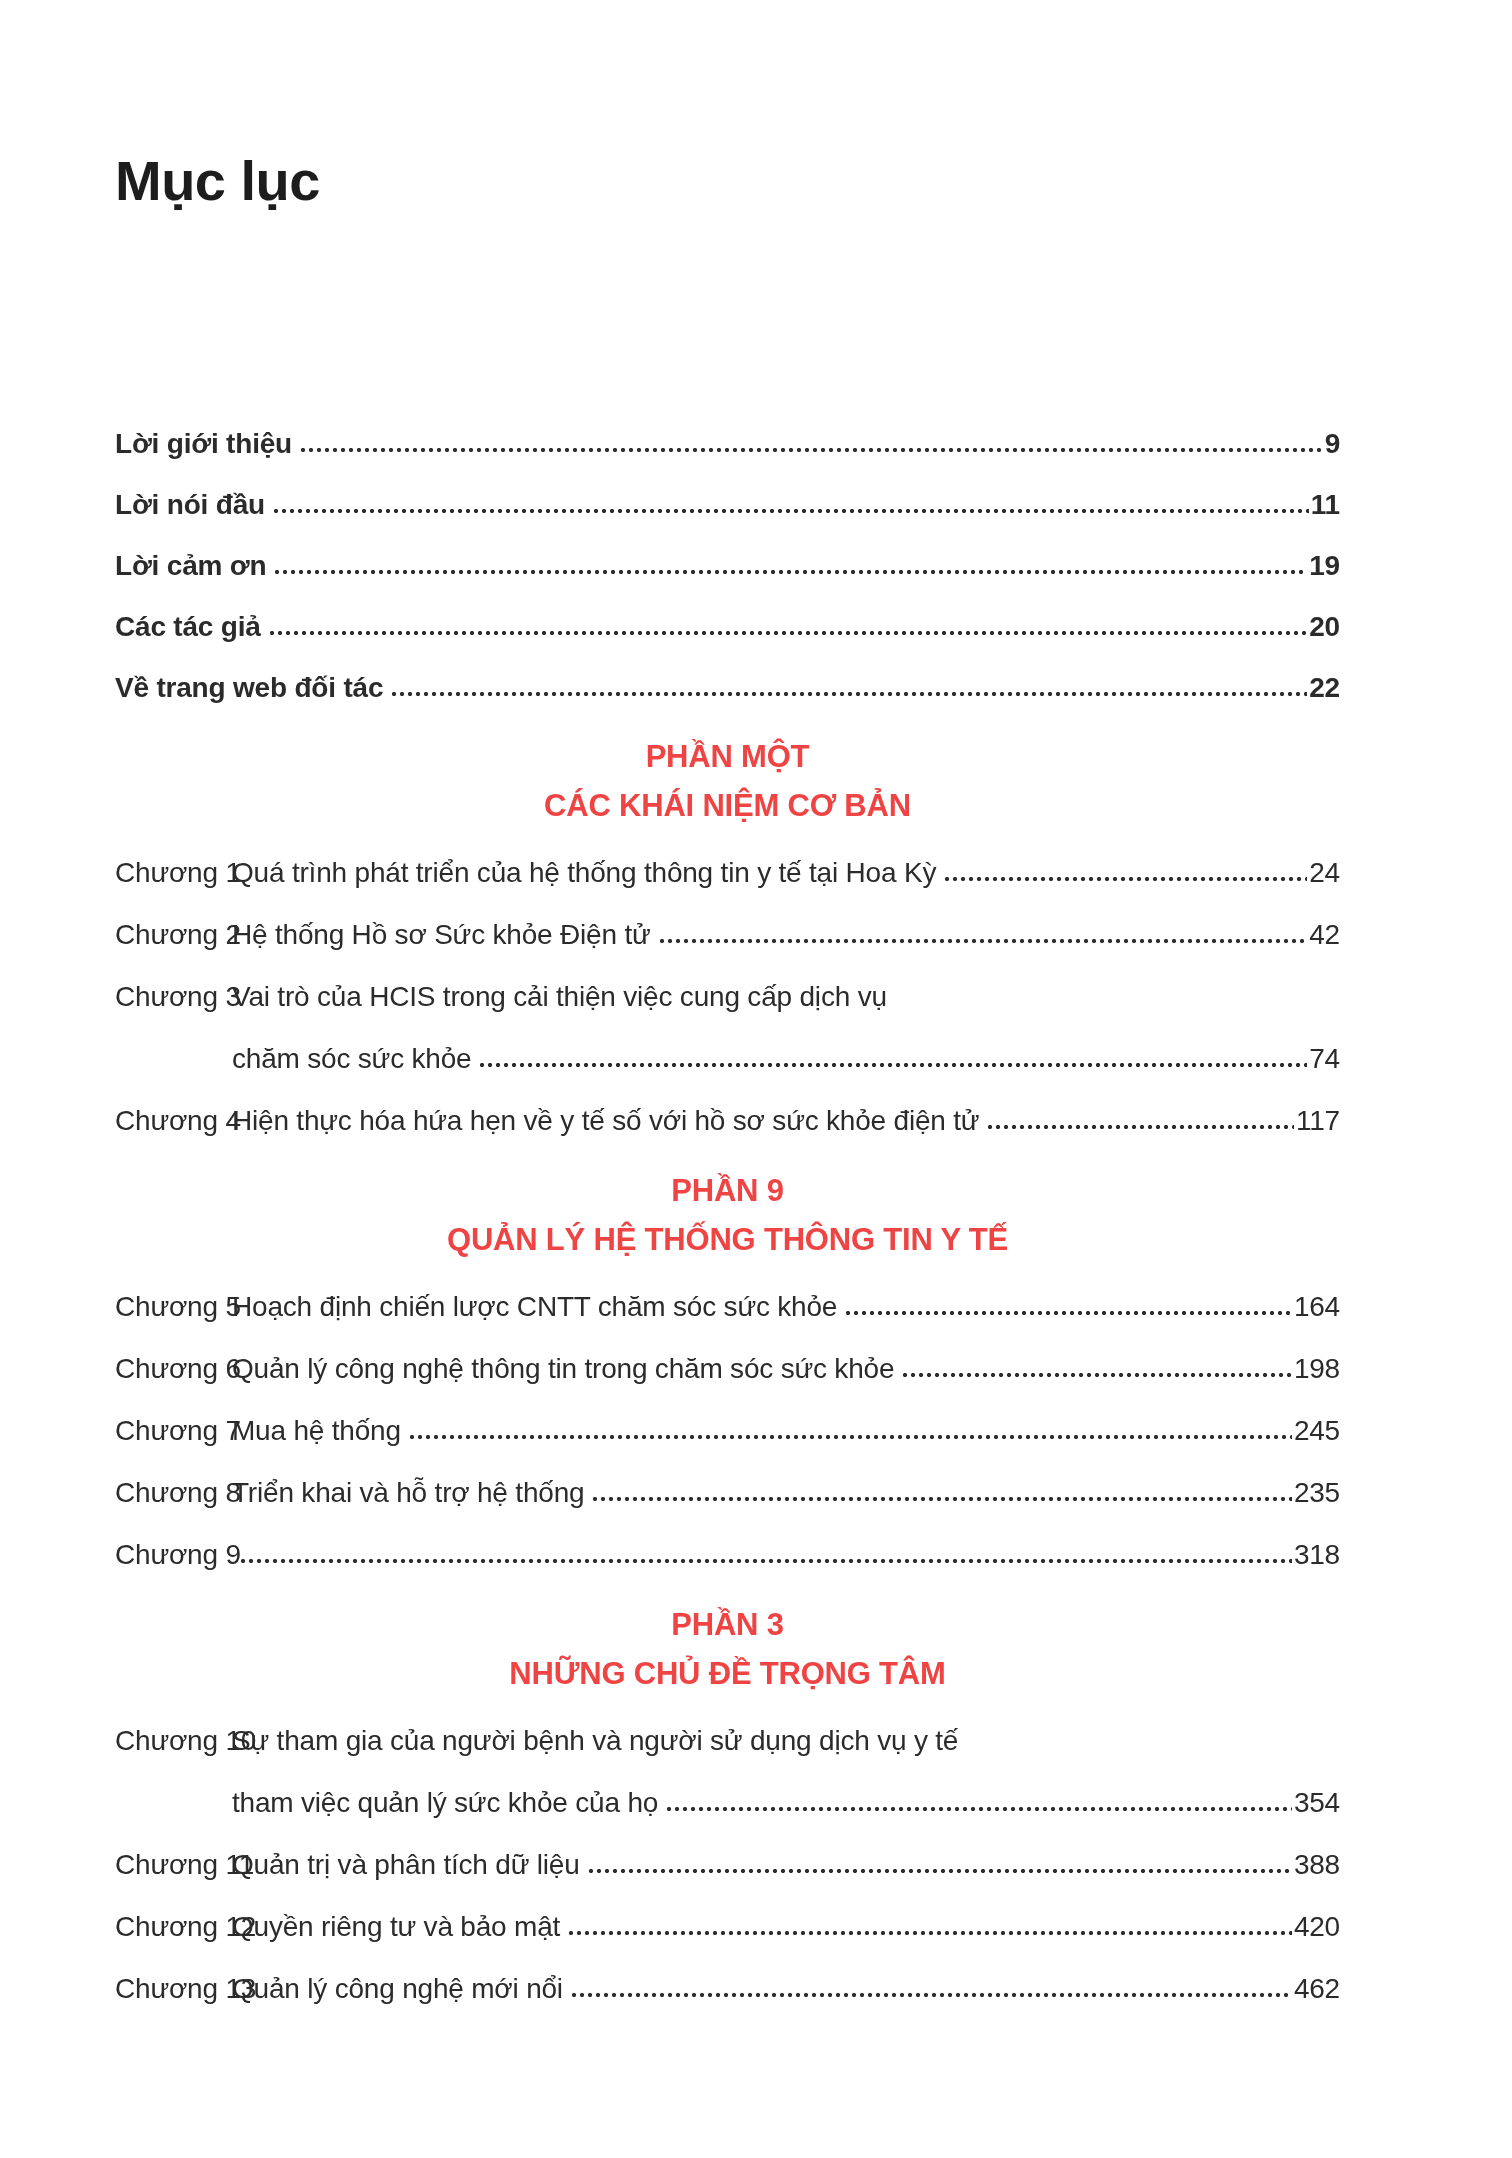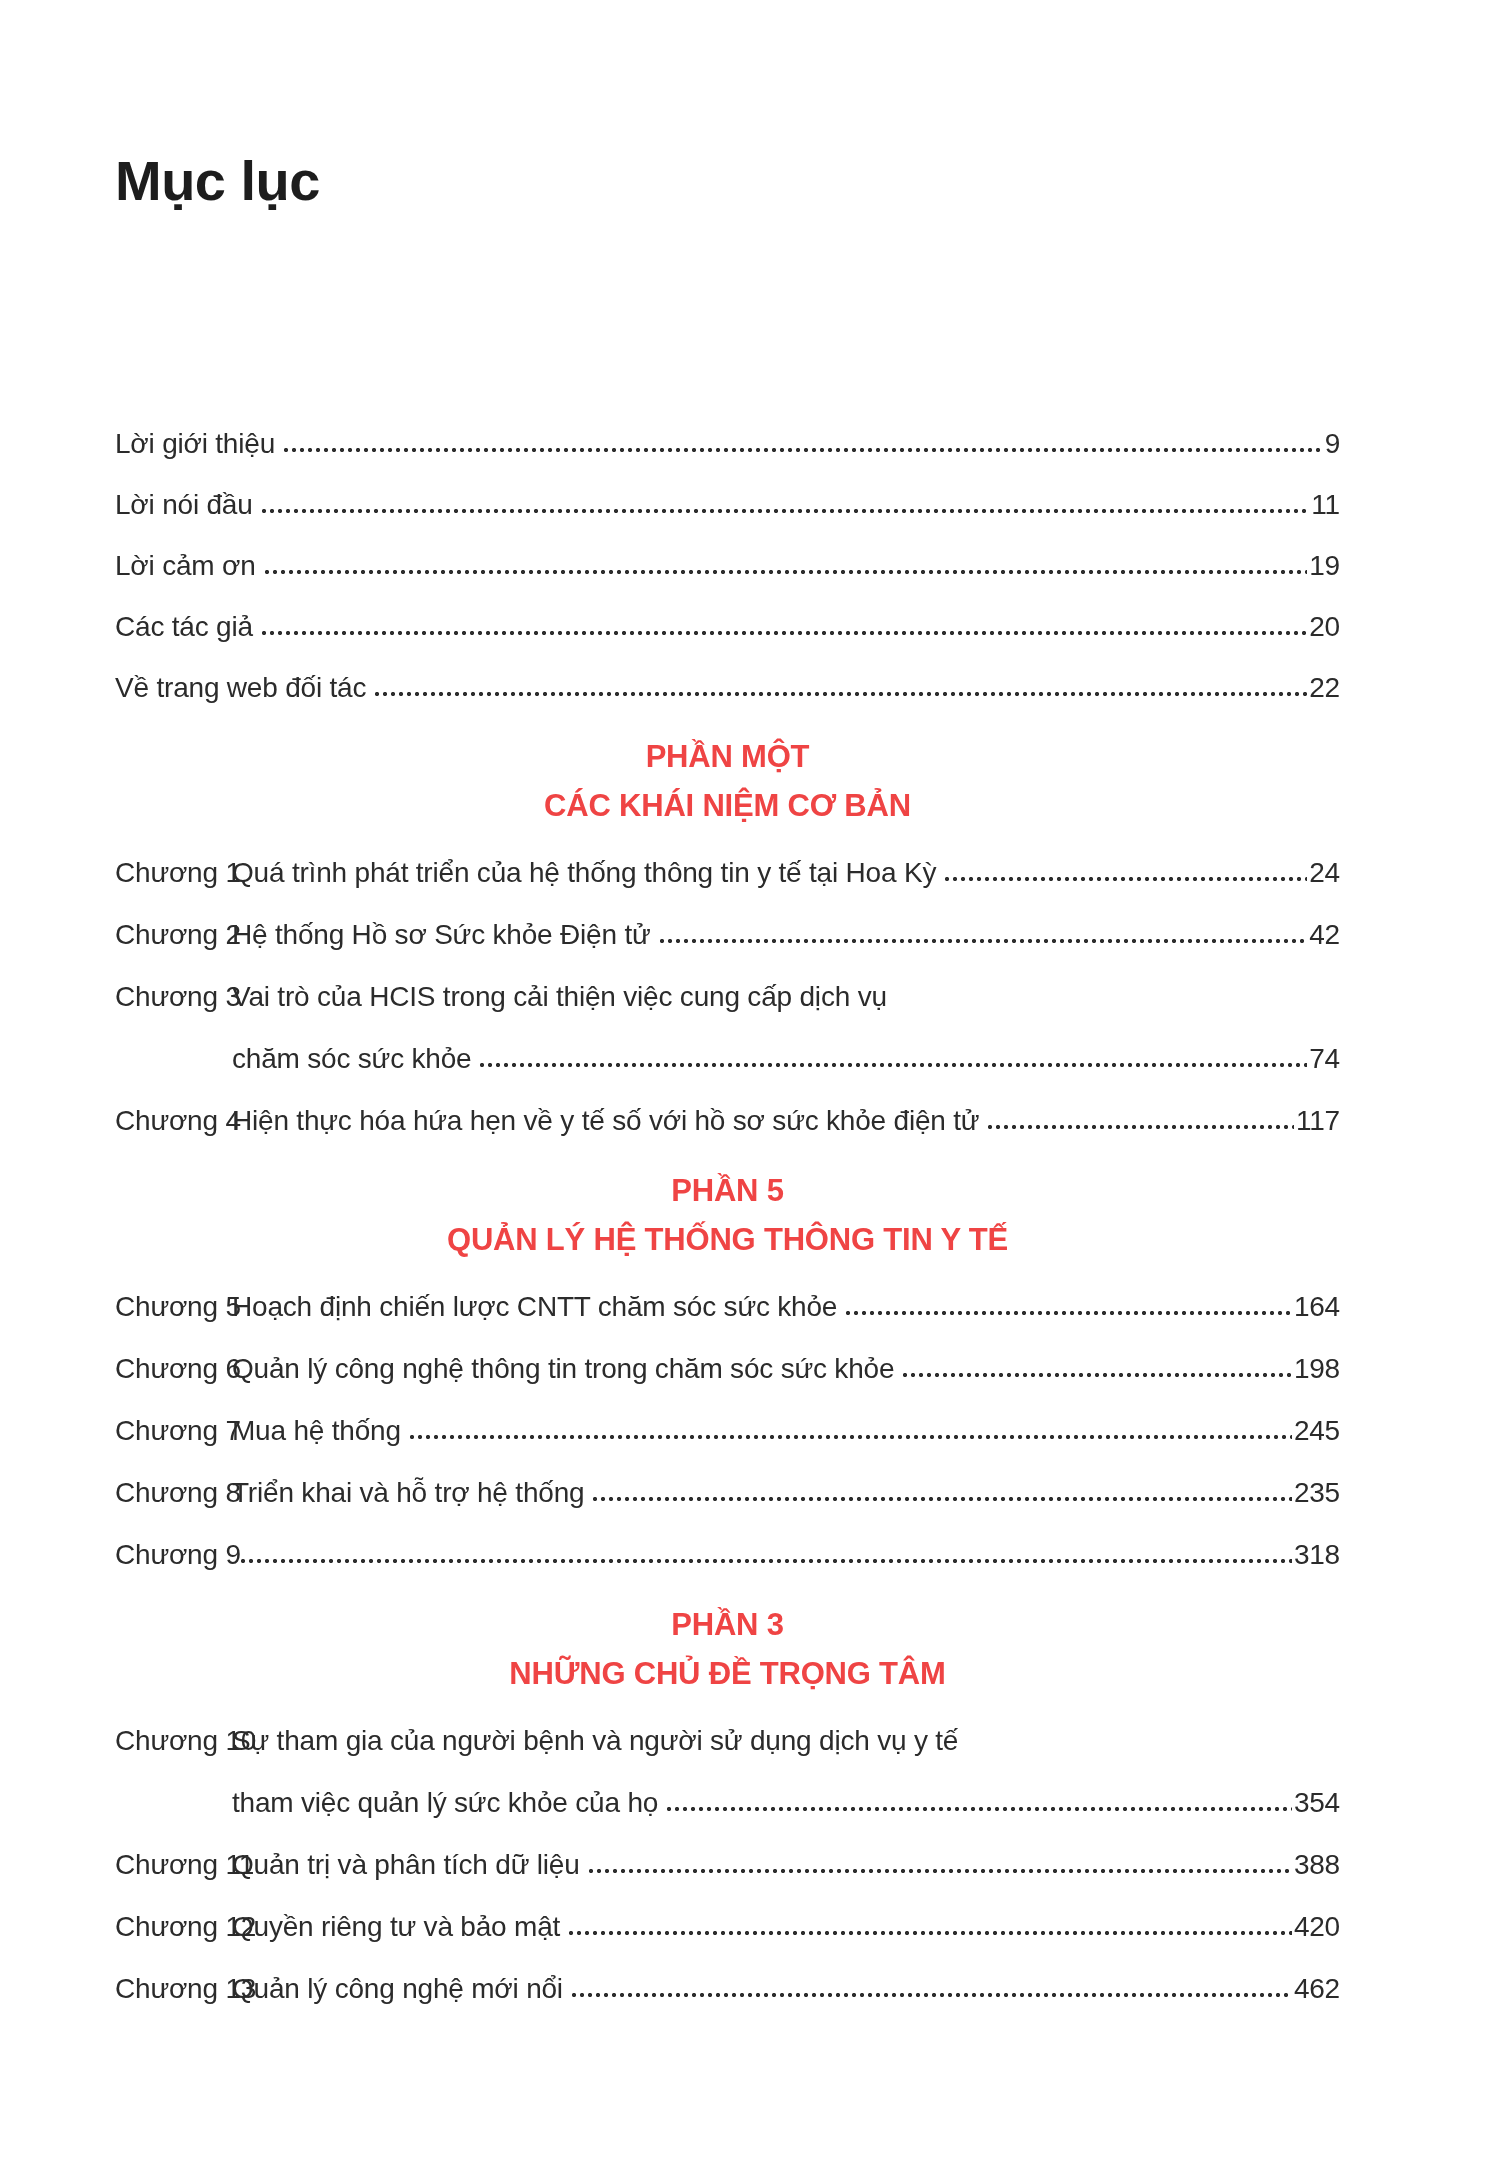--- a/index.html
+++ b/index.html
@@ -18,21 +18,21 @@
     padding: 150px 172px 40px 115px; 
   }
   .toc-title {
     font-size: 56px;
     line-height: 62px;
     font-weight: 700;
     color: #1d1d1d;
     letter-spacing: -0.5px;
     margin: 0;
   }
-  .front-list { margin-top: 215px; }
+  .front-list { margin-top: 215px; font-weight: bold; }
 
   .line {
     display: flex;
     align-items: baseline;
     font-size: 28px;
     line-height: 34px;
     letter-spacing: -0.2px;
     white-space: nowrap;
   }
   .front-list .line { margin-bottom: 27px; }
@@ -130,21 +130,21 @@
     </div>
     <div class="line">
       <span class="ch-label">Chương 4</span>
       <span class="ch-title">Hiện thực hóa hứa hẹn về y tế số với hồ sơ sức khỏe điện tử</span>
       <span class="leader"></span>
       <span class="pg">117</span>
     </div>
   </div>
 
   <div class="part-heading">
-    <div>PHẦN 5</div>
+    <div>PHẦN 9</div>
     <div>QUẢN LÝ HỆ THỐNG THÔNG TIN Y TẾ</div>
   </div>
 
   <div class="chapters">
     <div class="line">
       <span class="ch-label">Chương 5</span>
       <span class="ch-title">Hoạch định chiến lược CNTT chăm sóc sức khỏe</span>
       <span class="leader"></span>
       <span class="pg">164</span>
     </div>

